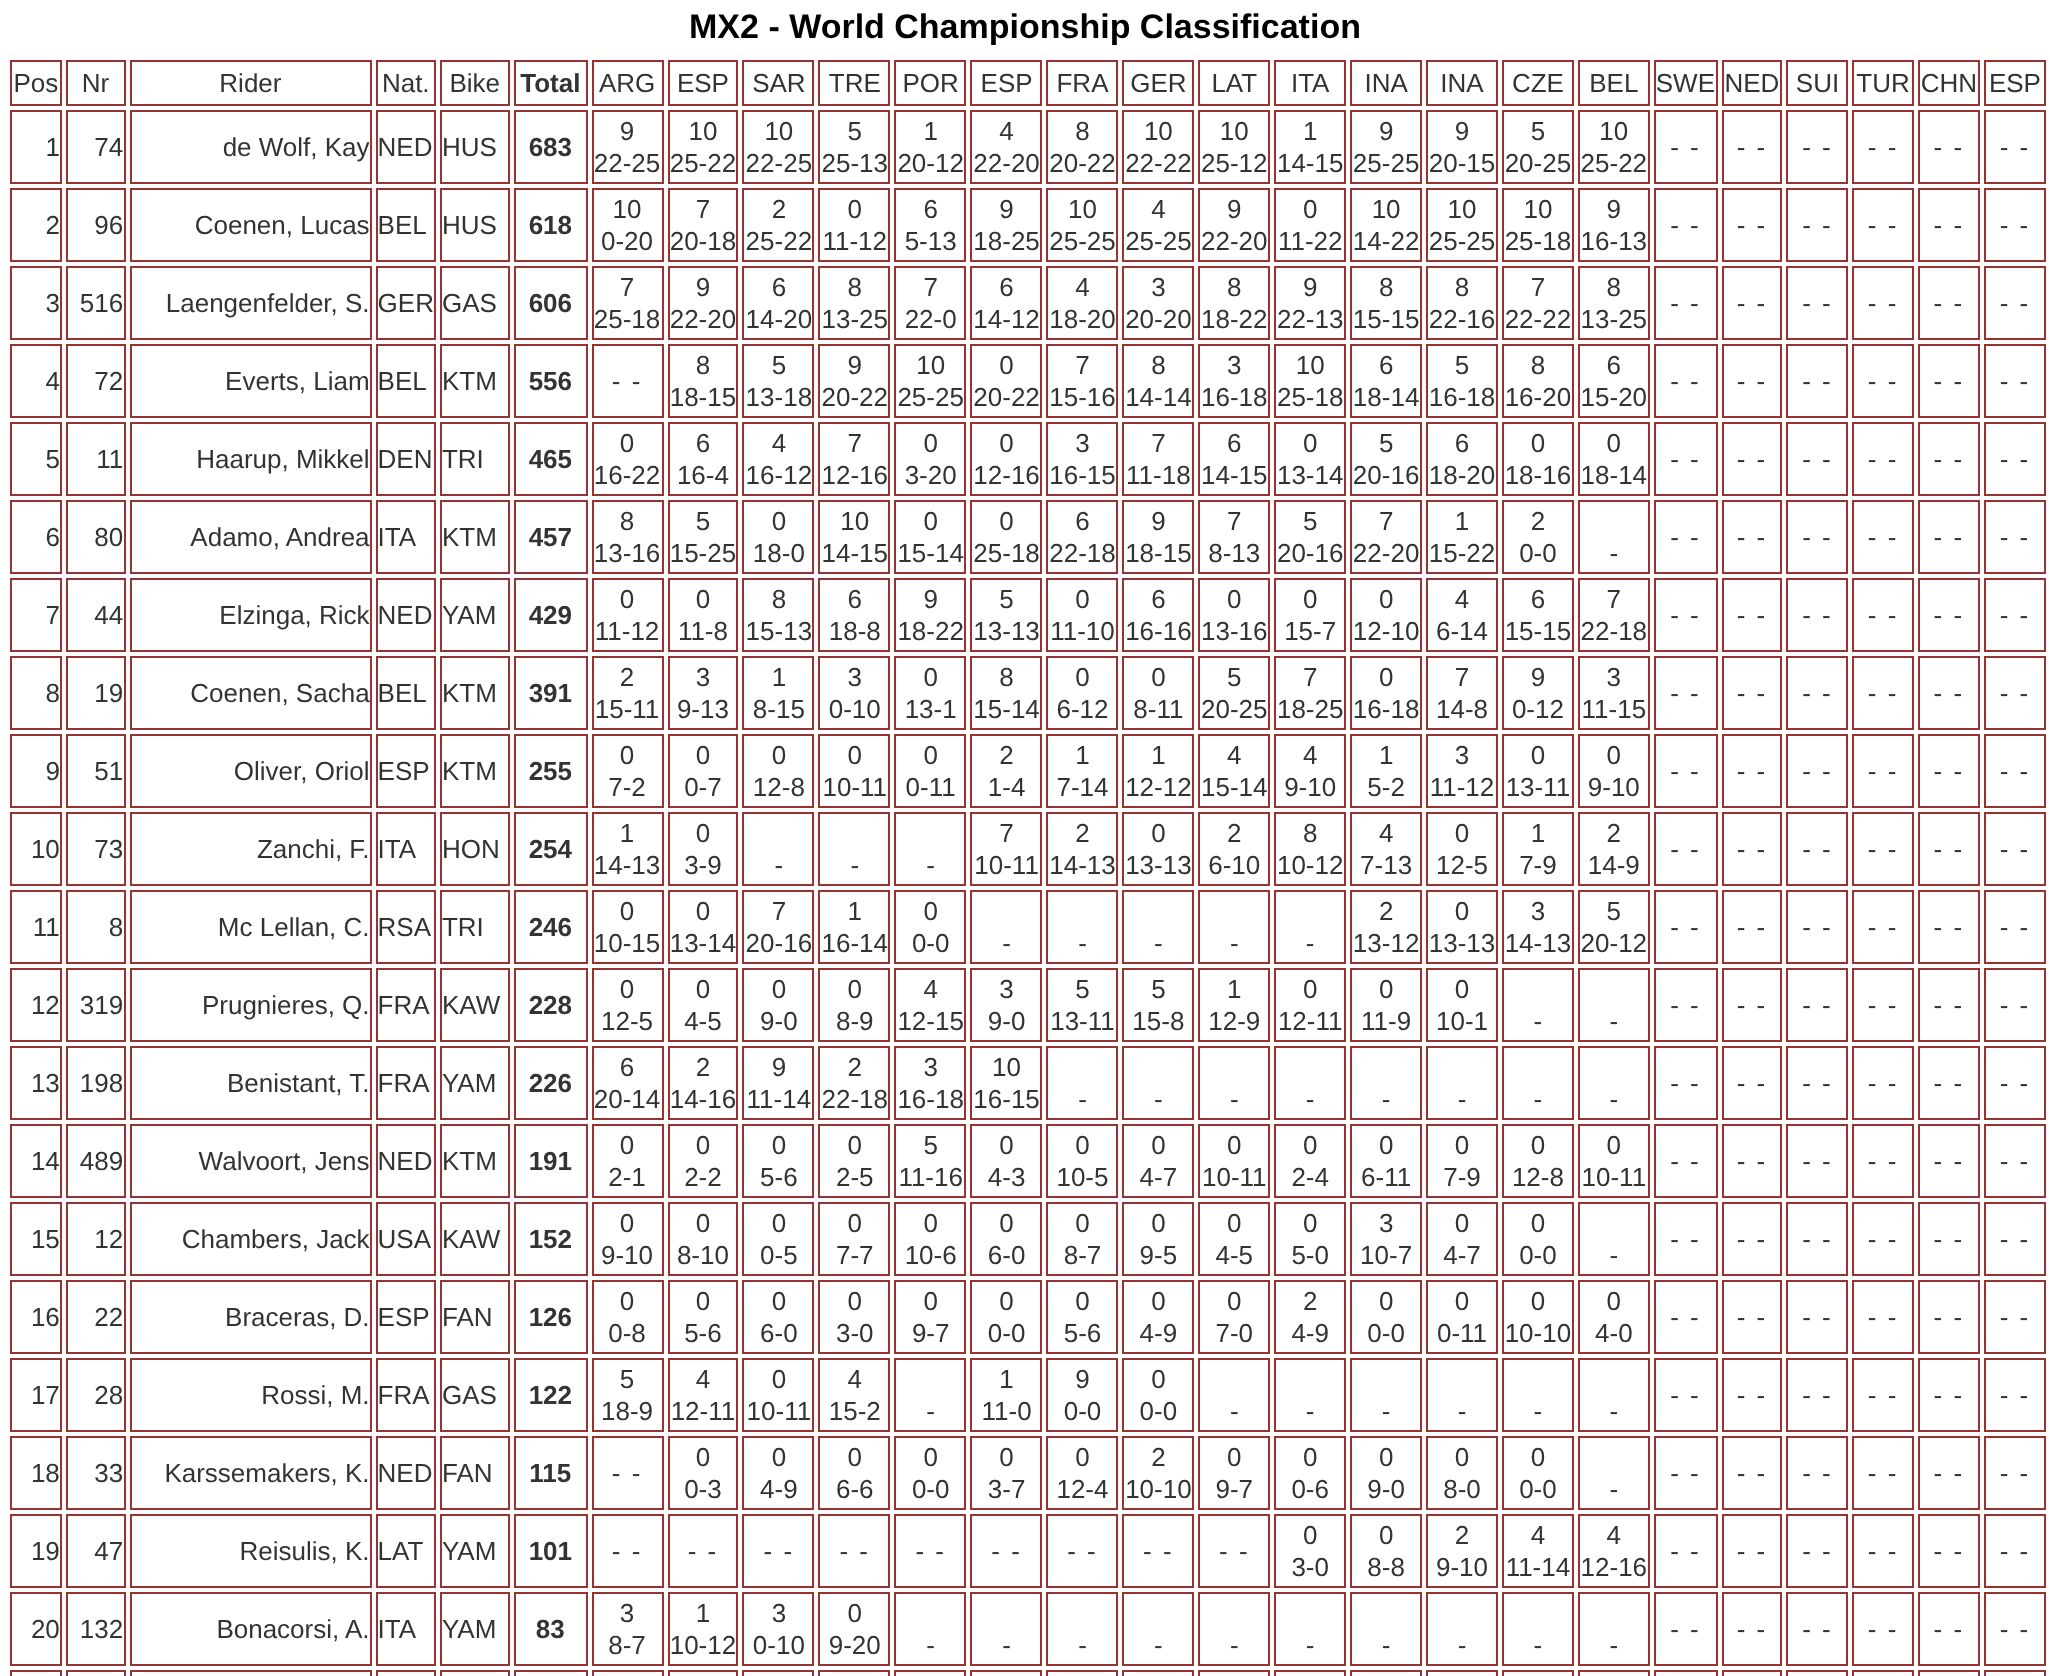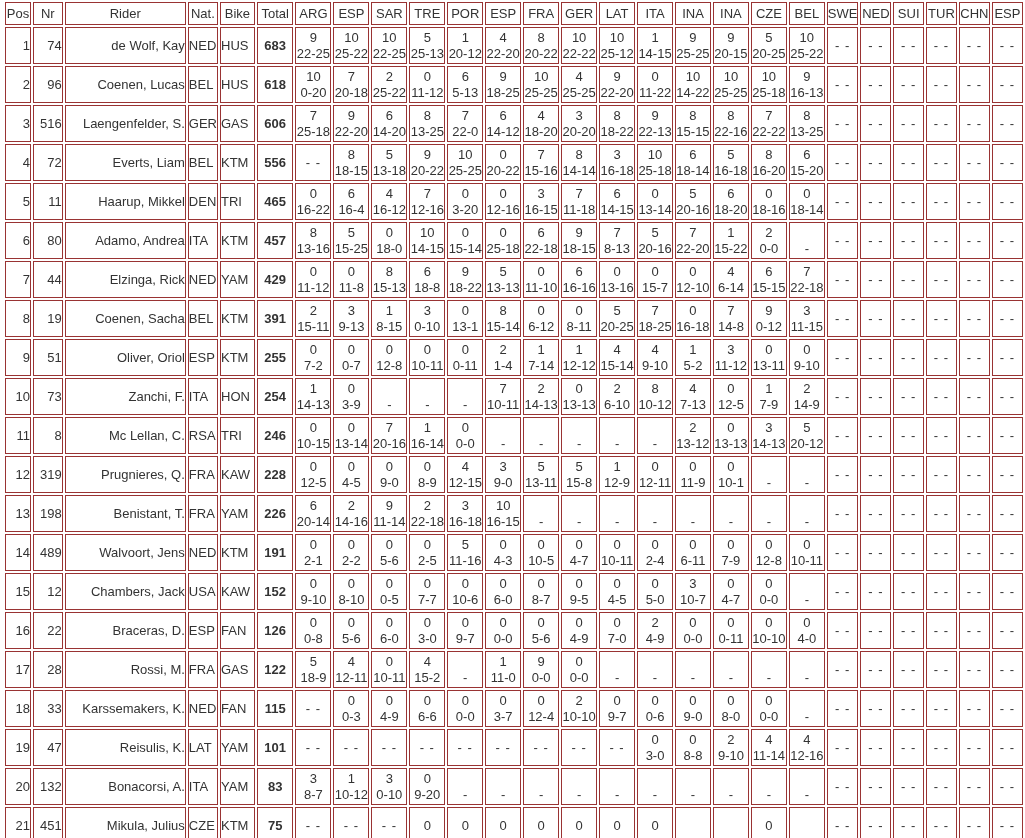--- a/index.html
+++ b/index.html
@@ -39,35 +39,36 @@
     overflow: hidden;
     white-space: nowrap;
   }
   th {
     font-weight: normal;
     text-align: center;
     height: 21px;
     padding-left: 2px;
     vertical-align: middle;
   }
-  th.total-h { font-weight: normal; }
+  th.total-h { font-weight: bold; }
   td { height: 35px; vertical-align: middle; }
   td.num { text-align: right; padding-right: 3px; }
   td.rider { text-align: right; padding-left: 3px; }
   td.txt { text-align: left; padding-left: 3px; }
   td.total { text-align: center; padding-right: 3px; font-weight: bold; }
   td.race { text-align: center; font-size: 12.5px; }
   .pts { line-height: 16px; height: 16px; }
   .res { line-height: 16px; height: 16px; }
   .dd { line-height: 35px; letter-spacing: 1px; }
 </style>
 </head>
 <body>
 
 <div class="page">
+  <div class="title">MX2 - World Championship Classification</div>
   <table class="classification">
     <colgroup>
         <col style="width: 26px;">
         <col style="width: 30px;">
         <col style="width: 122px;">
         <col style="width: 30px;">
         <col style="width: 35px;">
         <col style="width: 37px;">
         <col style="width: 36px;">
         <col style="width: 36px;">

